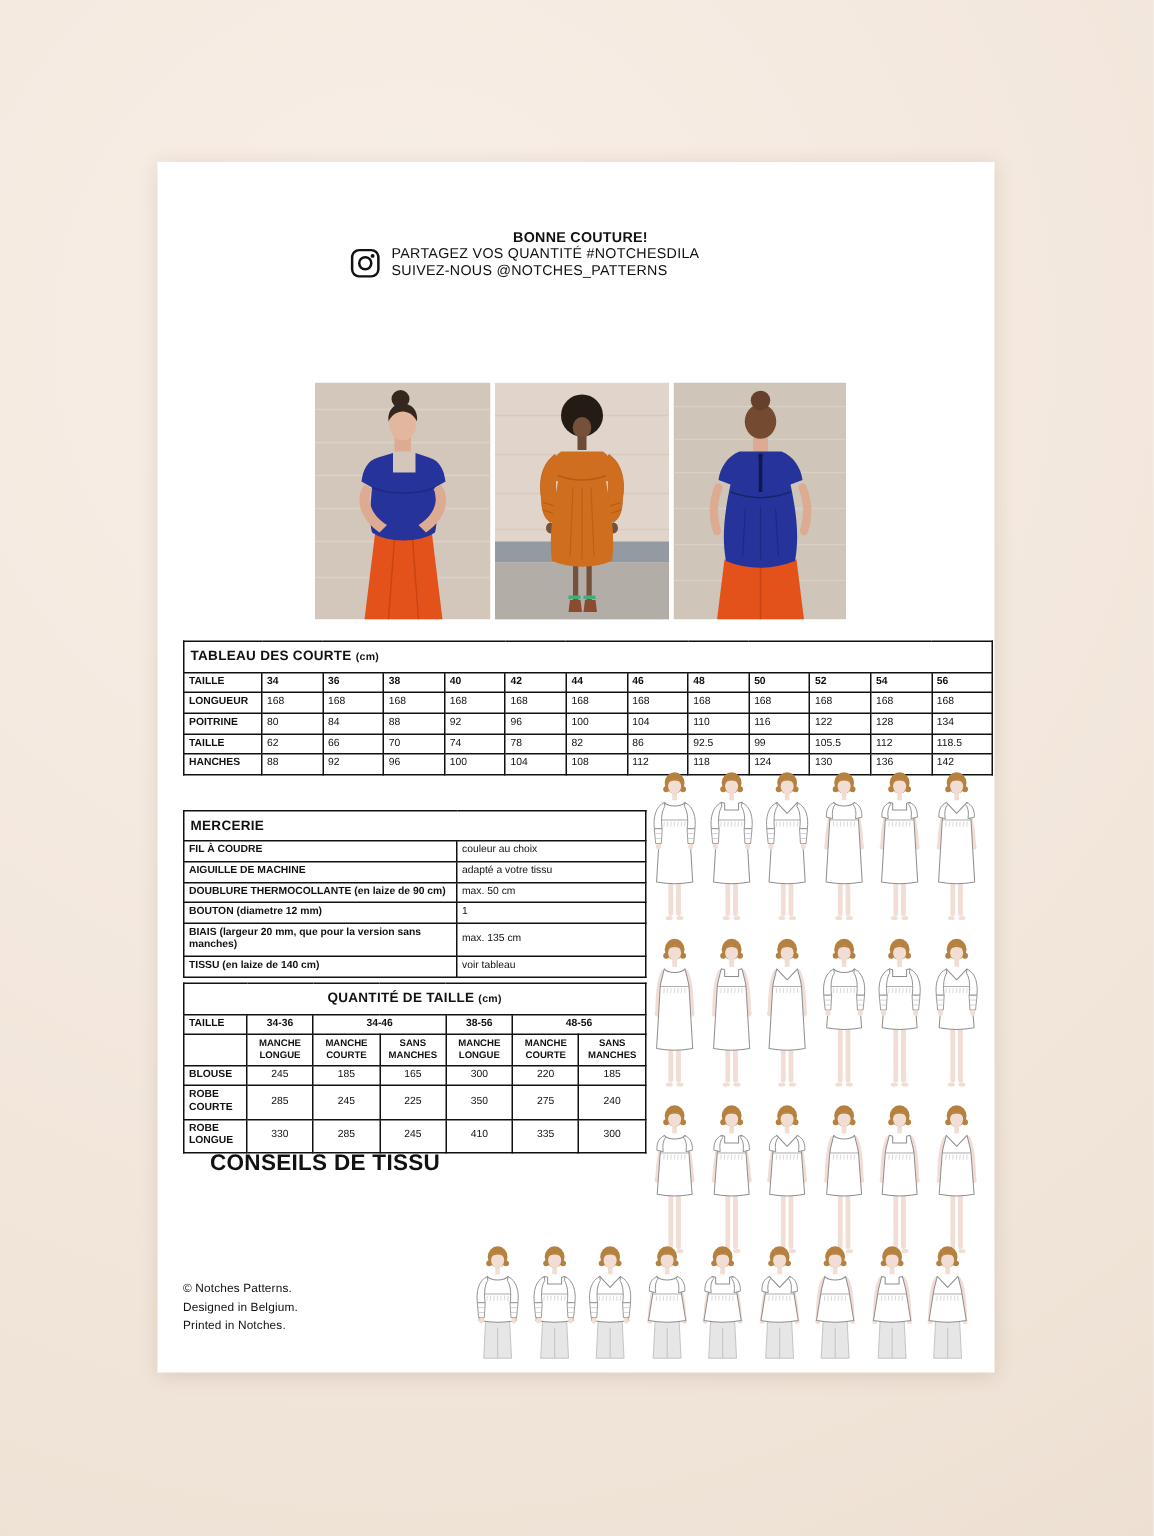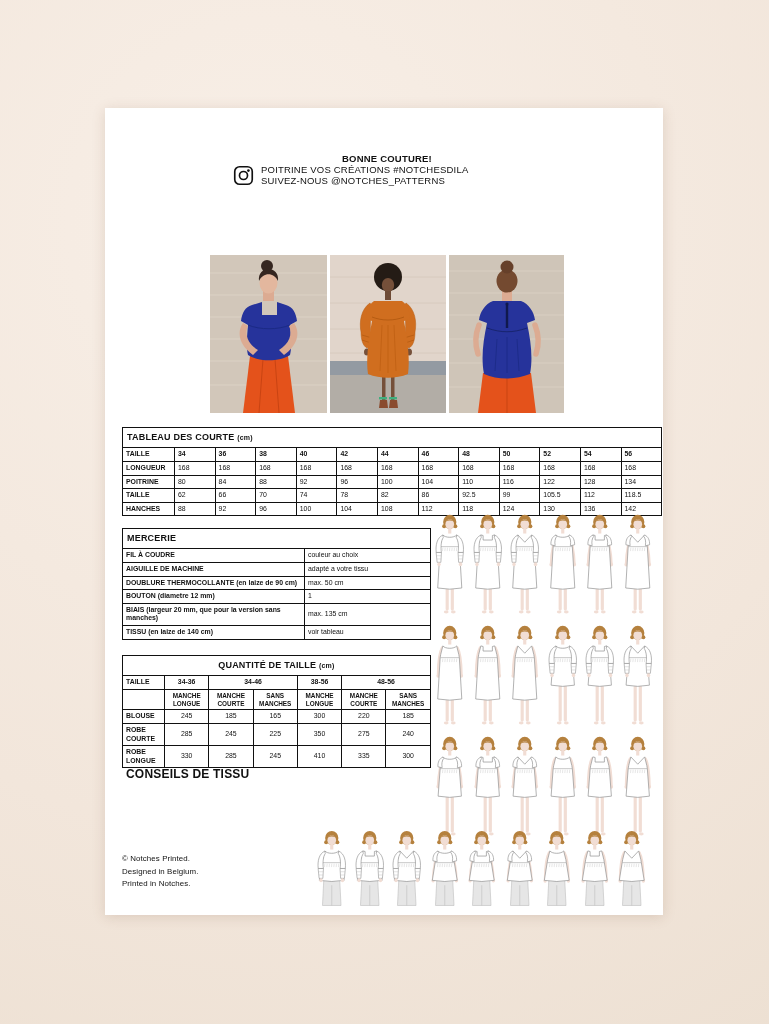--- a/index.html
+++ b/index.html
@@ -28,30 +28,30 @@
   
   table{border-collapse:collapse;position:absolute;table-layout:fixed;background:#fff}
   td{border:1px solid #111;padding:2px 3px;font-size:6.9px;line-height:1.25;
      text-align:left;vertical-align:middle;overflow:hidden;white-space:nowrap}
   td.b{font-weight:bold}
   td.ctr{text-align:center}
   td.wrap{white-space:normal}
   tr.ttl td{font-size:9px;font-weight:bold;padding:4px 4px;letter-spacing:.2px}
   .unit{font-size:7px;font-weight:bold}
   .size-table{left:17px;top:319px;width:540px}
-  .mercerie{left:17px;top:420px;width:308px}
+  .mercerie{left:17px;top:432px;width:308px}
   .mercerie td{white-space:normal}
   .mercerie td.mval{width:126px}
   .fabric{left:17px;top:547px;width:308px}
   .fabric td{text-align:center;white-space:normal}
   .fabric td.lbl{text-align:left;font-weight:bold}
   .fabric td.sh{font-size:6.4px;font-weight:bold;line-height:1.2}
   
   .conseils{position:absolute;left:17px;top:659px;width:302px}
-  .conseils h3{margin:0 0 4px 4px;font-size:12px;letter-spacing:.2px}
+  .conseils h3{margin:0 0 4px 18px;font-size:15px;letter-spacing:.2px}
   .conseils p{margin:0;font-size:7.9px;line-height:1.48;letter-spacing:.1px}
   .footer{position:absolute;left:17px;top:745px;font-size:7.9px;line-height:1.6;letter-spacing:.1px}
   
   .figrow{position:absolute;display:flex}
   .figrow svg{display:block}
   .r1{left:326px;top:405px}
   .r2{left:326px;top:516px}
   .r3{left:326px;top:627px}
   .r4{left:208px;top:721px}
 </style>
@@ -62,21 +62,21 @@
   <div class="page">
 
     <div class="ig-block">
       <svg class="ig-icon" viewBox="0 0 24 24">
         <rect x="2" y="2" width="20" height="20" rx="5.5" fill="none" stroke="#111" stroke-width="1.9"></rect>
         <circle cx="12" cy="12" r="4.6" fill="none" stroke="#111" stroke-width="1.9"></circle>
         <circle cx="17.6" cy="6.4" r="1.5" fill="#111"></circle>
       </svg>
       <div class="ig-lines">
         <div class="l1">BONNE COUTURE!</div>
-        <div class="l2"><span>POITRINE VOS CRÉATIONS </span><b>#NOTCHESDILA</b></div>
+        <div class="l2"><span>PARTAGEZ VOS QUANTITÉ </span><b>#NOTCHESDILA</b></div>
         <div class="l3"><span>SUIVEZ-NOUS </span><b>@NOTCHES_PATTERNS</b></div>
       </div>
     </div>
 
     <div class="photos">
 
       <svg width="117" height="158" viewBox="0 0 117 158">
         <rect width="117" height="158" fill="var(--wall1)"></rect>
         <g stroke="#dcd2c5" stroke-width="1">
             <path d="M0,18 H117 M0,40 H117 M0,62 H117 M0,84 H117 M0,106 H117 M0,130 H117"></path>
@@ -321,21 +321,21 @@
             <td class="ctr">300</td>
           </tr>
         </tbody>
     </table>
 
     <section class="conseils">
       <h3>CONSEILS DE TISSU</h3>
     </section>
 
     <div class="footer">
-      <div>© Notches Printed.</div>
+      <div>© Notches Patterns.</div>
       <div>Designed in Belgium.</div>
       <div>Printed in Notches.</div>
     </div>
 
     <div class="figrow r1">
         <svg width="37.5" height="104.6" viewBox="0 0 38 106">
           <rect x="14.8" y="68" width="3.2" height="31" rx="1.6" fill="#f1ddd4"></rect>
           <rect x="20" y="68" width="3.2" height="31" rx="1.6" fill="#f1ddd4"></rect>
           <ellipse cx="15.4" cy="100.4" rx="2.4" ry="1.5" fill="#f1ddd4"></ellipse>
           <ellipse cx="22.6" cy="100.4" rx="2.4" ry="1.5" fill="#f1ddd4"></ellipse>

